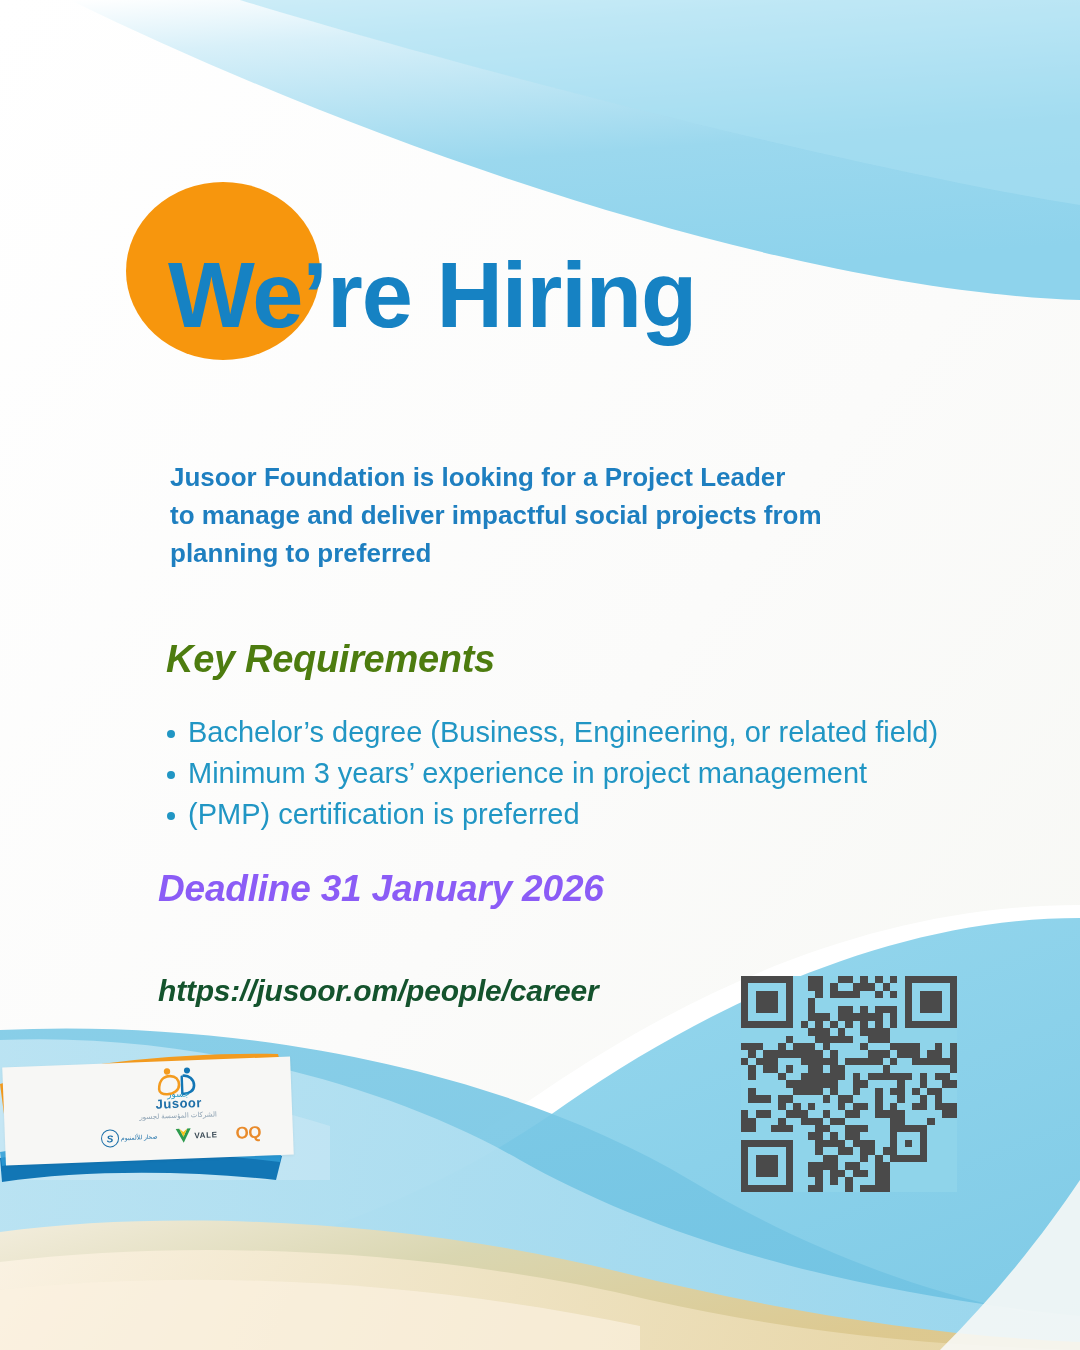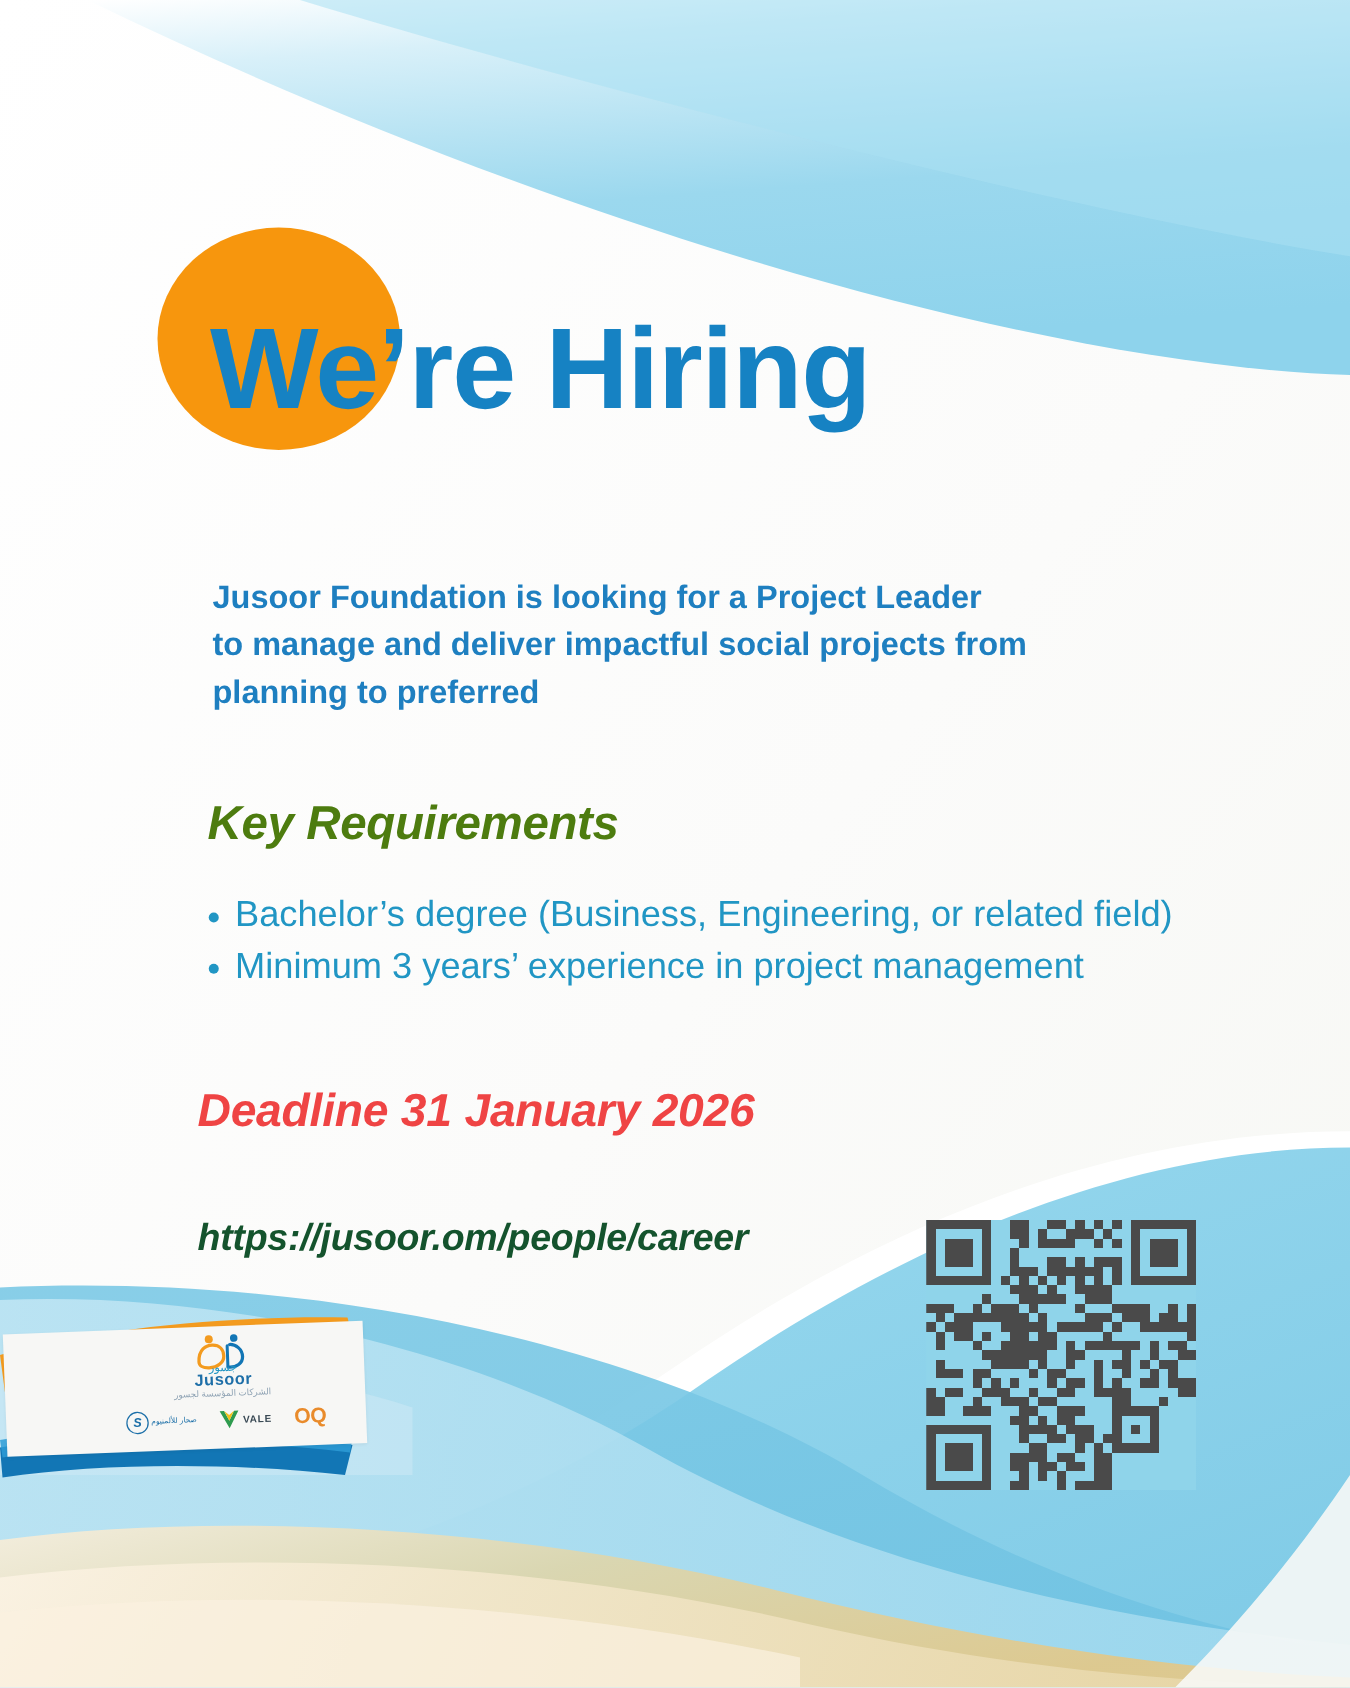--- a/index.html
+++ b/index.html
@@ -123,21 +123,21 @@
     background: #2196C4;
   }
 
   .deadline {
     position: absolute;
     left: 158px;
     top: 868px;
     font-size: 37px;
     font-weight: bold;
     font-style: italic;
-    color: #ef4444;
+    color: #8b5cf6;
     letter-spacing: -0.2px;
     white-space: nowrap;
   }
 
   .apply-line {
     position: absolute;
     left: 158px;
     top: 934px;
     font-size: 28px;
     font-weight: bold;
@@ -360,20 +360,24 @@
     <div class="req-heading">Key Requirements</div>
 
     <ul class="req-list">
       <li>
         <span class="dot"></span>
         <span>Bachelor’s degree (Business, Engineering, or related field)</span>
       </li>
       <li>
         <span class="dot"></span>
         <span>Minimum 3 years’ experience in project management</span>
+      </li>
+      <li>
+        <span class="dot"></span>
+        <span>(PMP) certification is preferred</span>
       </li>
     </ul>
 
     <div class="deadline">Deadline 31 January 2026</div>
 
 
     <div class="apply-url">https://jusoor.om/people/career</div>
   </div>
 
   <div class="qr-wrap">

